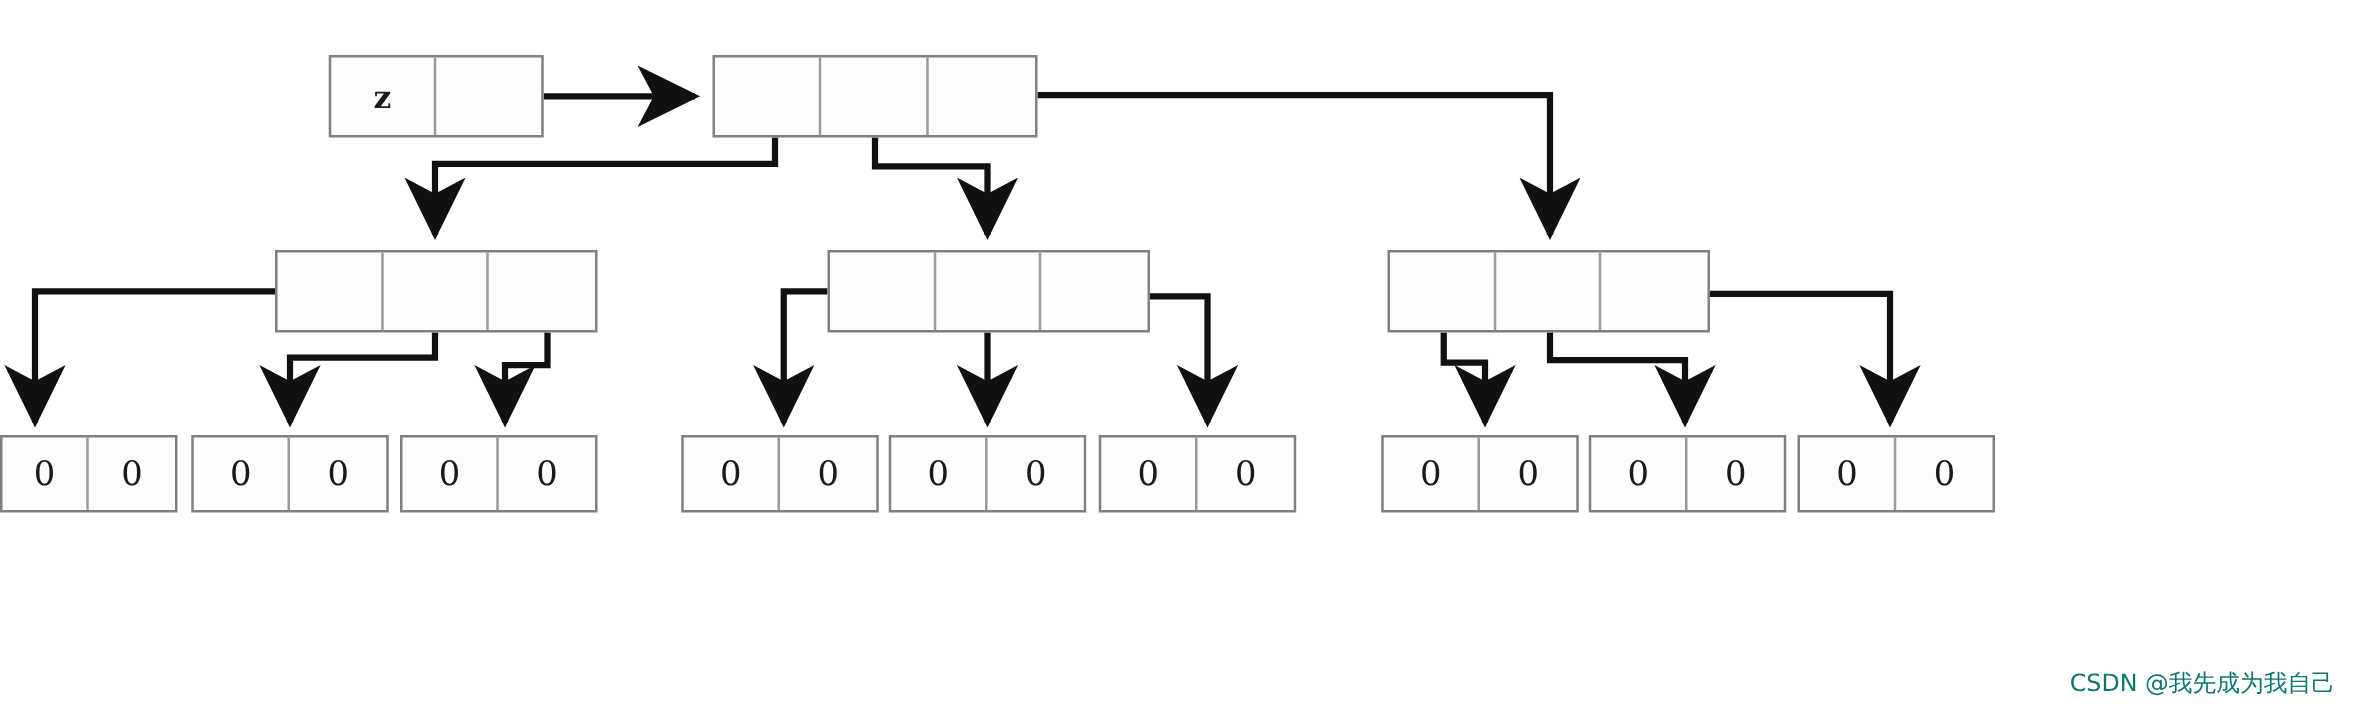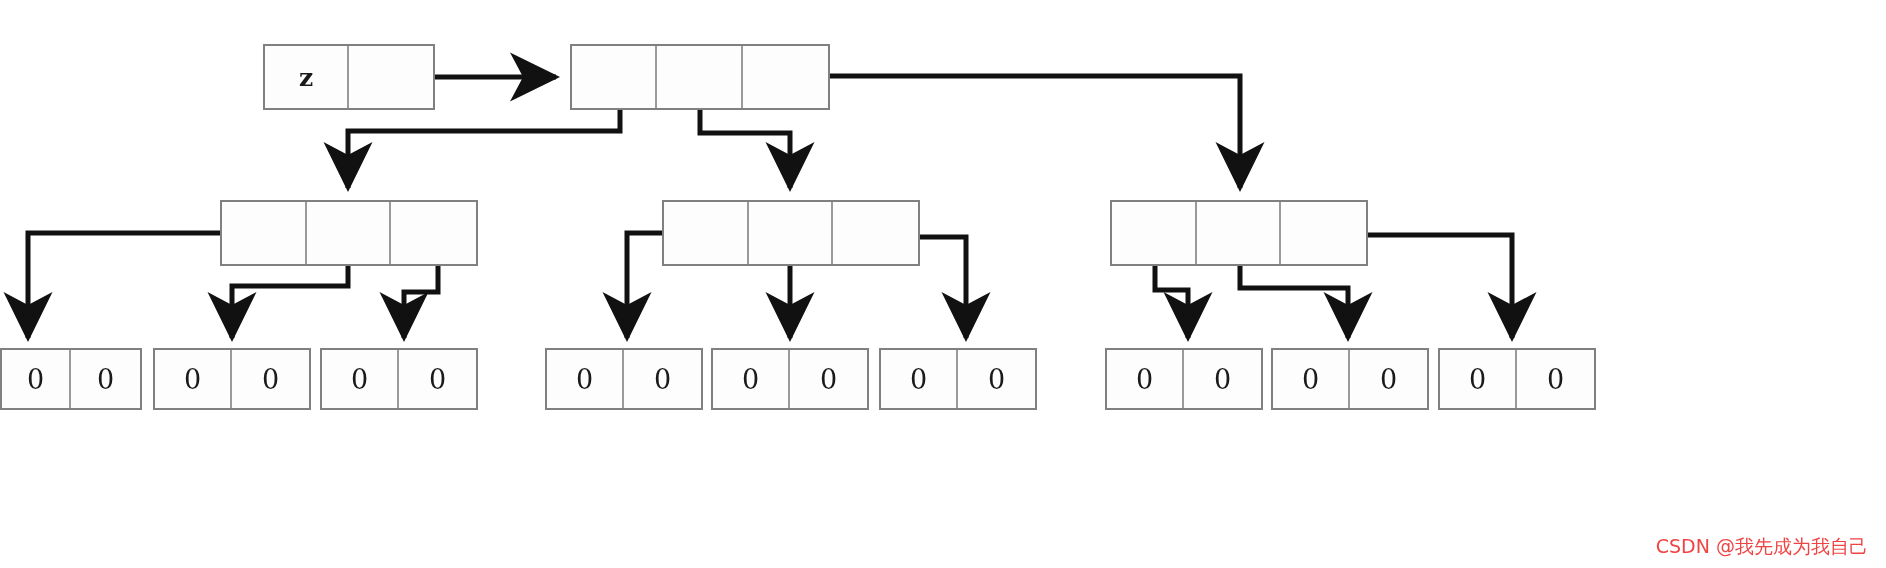--- a/index.html
+++ b/index.html
@@ -7,21 +7,21 @@
        font-family:"DejaVu Serif","Liberation Serif",serif;}
   #stage{position:absolute;left:0;top:0;width:1886px;height:568px;}
   svg#wires{position:absolute;left:0;top:0;width:1886px;height:568px;}
   .node{position:absolute;display:flex;box-sizing:border-box;
         border:2px solid #808080;background:#fdfdfd;}
   .cell{box-sizing:border-box;display:flex;align-items:center;justify-content:center;
         border-right:2px solid #9a9a9a;font-size:27px;color:#1a1a1a;
         font-family:"DejaVu Serif","Liberation Serif",serif;}
   .cell:last-child{border-right:none;}
   .cell.bold{font-weight:bold;font-size:25px;font-family:"DejaVu Serif","Liberation Serif",serif;}
-  .watermark{position:absolute;right:18px;bottom:8px;font-size:19px;color:#ef4444;
+  .watermark{position:absolute;right:18px;bottom:8px;font-size:19px;color:#0f766e;
              font-family:"DejaVu Sans","Liberation Sans",sans-serif;white-space:nowrap;}
 </style>
 </head>
 <body>
 
 <div id="stage">
 
   <svg id="wires" viewBox="0 0 1886 568" xmlns="http://www.w3.org/2000/svg">
     <defs>
       <marker id="ah" markerWidth="11" markerHeight="11" refX="9.2" refY="5.5" orient="auto" markerUnits="strokeWidth">

